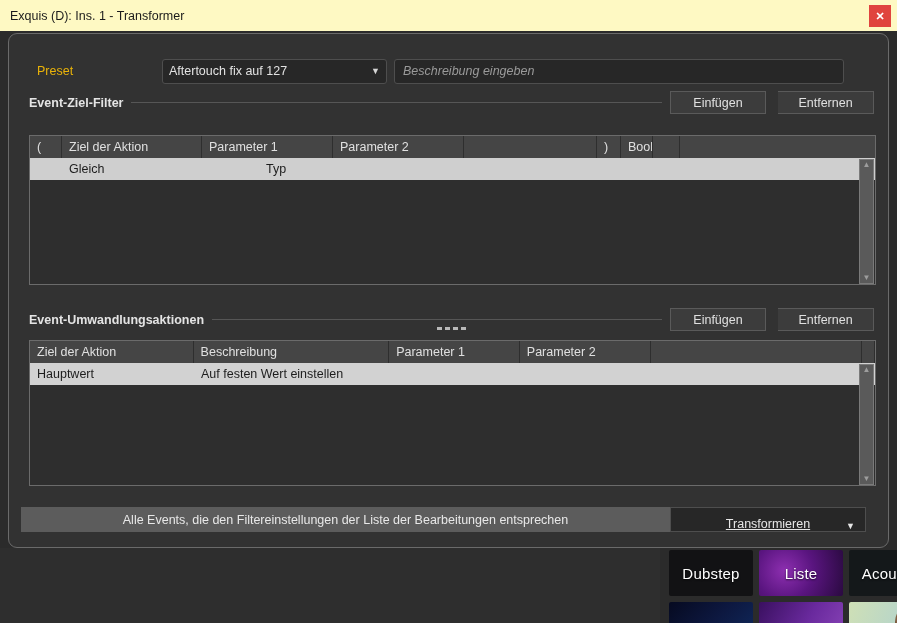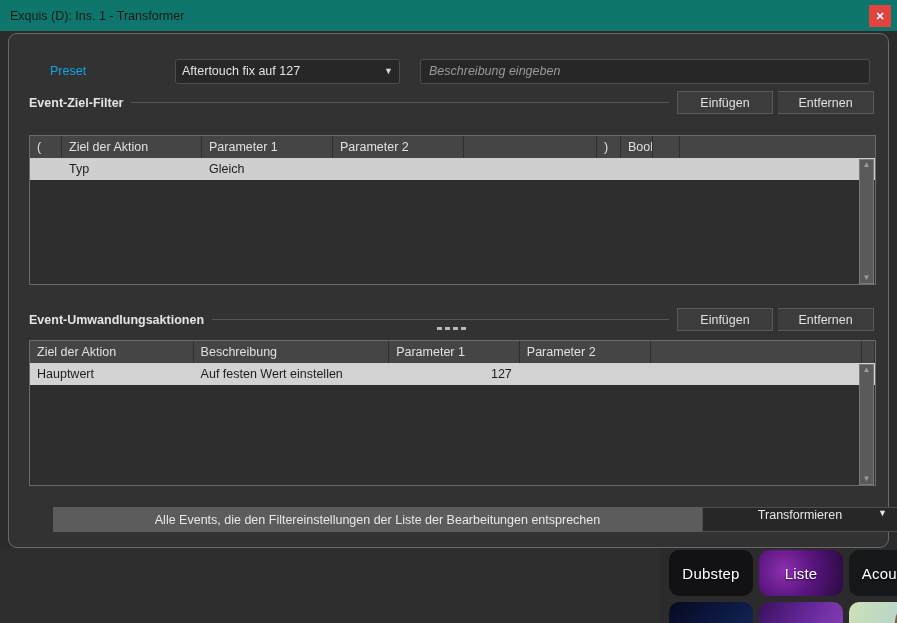--- a/index.html
+++ b/index.html
@@ -14,21 +14,21 @@
 
   
   .bg-layer { position: absolute; inset: 0; background: #2b2b2b; }
   .bg-timeline {
     position: absolute; left: 0; top: 548px; width: 660px; height: 75px;
     background: #2e2e2e;
   }
 
   .bg-cards { position: absolute; left: 660px; top: 540px; width: 237px; height: 83px; background: #2b2b2b; }
   .bg-card {
-    position: absolute; border-radius: 10px; overflow: hidden;
+    position: absolute; border-radius: 2px; overflow: hidden;
     display: flex; align-items: center; justify-content: center;
   }
   .bg-card-label {
     color: #ffffff; font-size: 15px; letter-spacing: .2px;
     text-shadow: 0 1px 2px rgba(0,0,0,.7);
   }
   .card-dubstep { left: 9px; top: 10px; width: 84px; height: 46px; background: #121214; }
   .card-motion  { left: 99px; top: 10px; width: 84px; height: 46px;
     background: radial-gradient(circle at 30% 45%, #8d2fb0 0%, #5a1580 45%, #2a0a40 100%); }
   .card-acoustic{ left: 189px; top: 10px; width: 84px; height: 46px; background: #14181a; }
@@ -44,21 +44,21 @@
     border-radius: 40% 40% 30% 30%;
   }
   .card-face::after {
     content:""; position:absolute; left:3px; top:-4px; width:28px; height:20px;
     background:#18120e; border-radius:50% 50% 30% 30%;
   }
 
   
   .titlebar {
     position: absolute; left: 0; top: 0; width: 897px; height: 31px;
-    background: #0f766e; display: flex; align-items: center;
+    background: #fef9c3; display: flex; align-items: center;
   }
   .titlebar-text {
     margin-left: 10px; font-size: 12.5px; color: #1b1b1b; white-space: nowrap;
   }
   .close-btn {
     position: absolute; right: 0; top: 0; width: 22px; height: 22px;
     margin: 5px 6px 0 0; right: 0; background: #e0443e;
     display: flex; align-items: center; justify-content: center;
     color: #fff; font-size: 11px; font-weight: bold; cursor: pointer;
   }
@@ -66,43 +66,43 @@
   
   .dialog {
     position: absolute; left: 8px; top: 33px; width: 881px; height: 515px;
     background: #323232; border: 1px solid #6a6a6a; border-radius: 9px;
   }
 
   .preset-row {
     position: absolute; left: 0; top: 24px; width: 100%; height: 26px;
     display: flex; align-items: center;
   }
-  .preset-label { margin-left: 41px; width: 125px; font-size: 12.5px; color: #0ea5e9; }
+  .preset-label { margin-left: 28px; width: 125px; font-size: 12.5px; color: #eab308; }
   .preset-select {
     width: 225px; height: 25px; background: #272727; border: 1px solid #4e4e4e;
     border-radius: 3px; display: flex; align-items: center; padding: 0 6px;
     font-size: 12.5px; color: #e2e2e2; cursor: pointer;
   }
   .preset-select .caret { margin-left: auto; font-size: 9px; color: #d6d6d6; }
   .desc-input {
-    margin-left: 20px; width: 450px; height: 25px; background: #272727;
+    margin-left: 7px; width: 450px; height: 25px; background: #272727;
     border: 1px solid #4e4e4e; border-radius: 3px;
     display: flex; align-items: center; padding: 0 8px;
     font-size: 12.5px; color: #9a9a9a; font-style: italic; cursor: text;
   }
 
   
   .group-head {
     position: absolute; left: 20px; right: 14px; height: 17px;
     display: flex; align-items: center;
   }
   .group-title { font-size: 12.5px; font-weight: bold; color: #e4e4e4; white-space: nowrap; }
   .group-rule { flex: 1; height: 1px; background: #565656; margin: 0 8px; }
 
-  .grp-btns { display: flex; gap: 5px; }
+  .grp-btns { display: flex; gap: 12px; }
   .grp-btn {
     min-width: 96px; height: 23px; background: #3c3c3c; border: 1px solid #5a5a5a;
     display: flex; align-items: center; justify-content: center;
     font-size: 12.5px; color: #e0e0e0; cursor: pointer;
   }
   .grp-btn + .grp-btn { border-left: none; }
 
   
   .table-box {
     position: absolute; background: #2e2e2e; border: 1px solid #6b6b6b;
@@ -132,30 +132,30 @@
 
   
   .splitter {
     position: absolute; left: 20px; right: 14px; top: 290px; height: 8px;
     display: flex; align-items: center; justify-content: center; cursor: ns-resize;
   }
   .splitter .dots { display: flex; gap: 3px; }
   .splitter .dots i { width: 5px; height: 3px; background: #b9b9b9; display: block; }
 
   
-  .footer { position: absolute; left: 44px; top: 473px; display: flex; }
+  .footer { position: absolute; left: 12px; top: 473px; display: flex; }
   .footer-info {
     width: 649px; height: 25px; background: #5c5c5c;
     display: flex; align-items: center; justify-content: center;
     font-size: 12.5px; color: #e8e8e8;
   }
   .footer-action {
     width: 196px; height: 25px; background: #272727; border: 1px solid #4e4e4e;
-    display: flex; align-items: flex-start; justify-content: center;
-    font-size: 12.5px; color: #e6e6e6; cursor: pointer; position: relative;
+    display: flex; align-items: flex-end; justify-content: center;
+    font-size: 12.5px; color: #e6e6e6; cursor: pointer; position: relative; text-decoration: underline;
   }
   .footer-action .caret { position: absolute; right: 10px; font-size: 9px; }
 </style>
 </head>
 <body>
 
 <div id="root">
 
   <div class="bg-layer">
     <div class="bg-timeline">
@@ -222,22 +222,22 @@
         <span class="th" style="width:140px">Ziel der Aktion</span>
         <span class="th" style="width:131px">Parameter 1</span>
         <span class="th" style="width:131px">Parameter 2</span>
         <span class="th" style="width:133px"></span>
         <span class="th" style="width:24px">)</span>
         <span class="th" style="width:32px">Bool</span>
         <span class="th" style="width:27px"></span>
       </div>
       <div class="trow trow-filter">
         <span class="td" style="width:32px"></span>
+        <span class="td" style="width:197px">Gleich</span>
         <span class="td" style="width:140px">Typ</span>
-        <span class="td" style="width:197px">Gleich</span>
         <span class="td" style="width:131px"></span>
         <span class="td" style="width:133px"></span>
         <span class="td" style="width:24px"></span>
         <span class="td" style="width:32px"></span>
         <span class="td" style="width:27px"></span>
       </div>
       <div class="tbody-fill" style="height:104px"></div>
       <div class="vscroll" style="height:125px">
         <span class="arr">▲</span>
         <span class="arr">▼</span>
@@ -267,21 +267,20 @@
         <span class="th" style="width:164px">Ziel der Aktion</span>
         <span class="th" style="width:196px">Beschreibung</span>
         <span class="th" style="width:131px">Parameter 1</span>
         <span class="th" style="width:131px">Parameter 2</span>
         <span class="th" style="width:212px"></span>
         <span class="th" style="width:13px"></span>
       </div>
       <div class="trow">
         <span class="td" style="width:164px">Hauptwert</span>
         <span class="td" style="width:196px">Auf festen Wert einstellen</span>
-        <span class="td num" style="width:131px">127</span>
         <span class="td" style="width:131px"></span>
         <span class="td" style="width:212px"></span>
         <span class="td" style="width:13px"></span>
       </div>
       <div class="tbody-fill" style="height:100px"></div>
       <div class="vscroll" style="height:121px">
         <span class="arr">▲</span>
         <span class="arr">▼</span>
       </div>
     </div>

